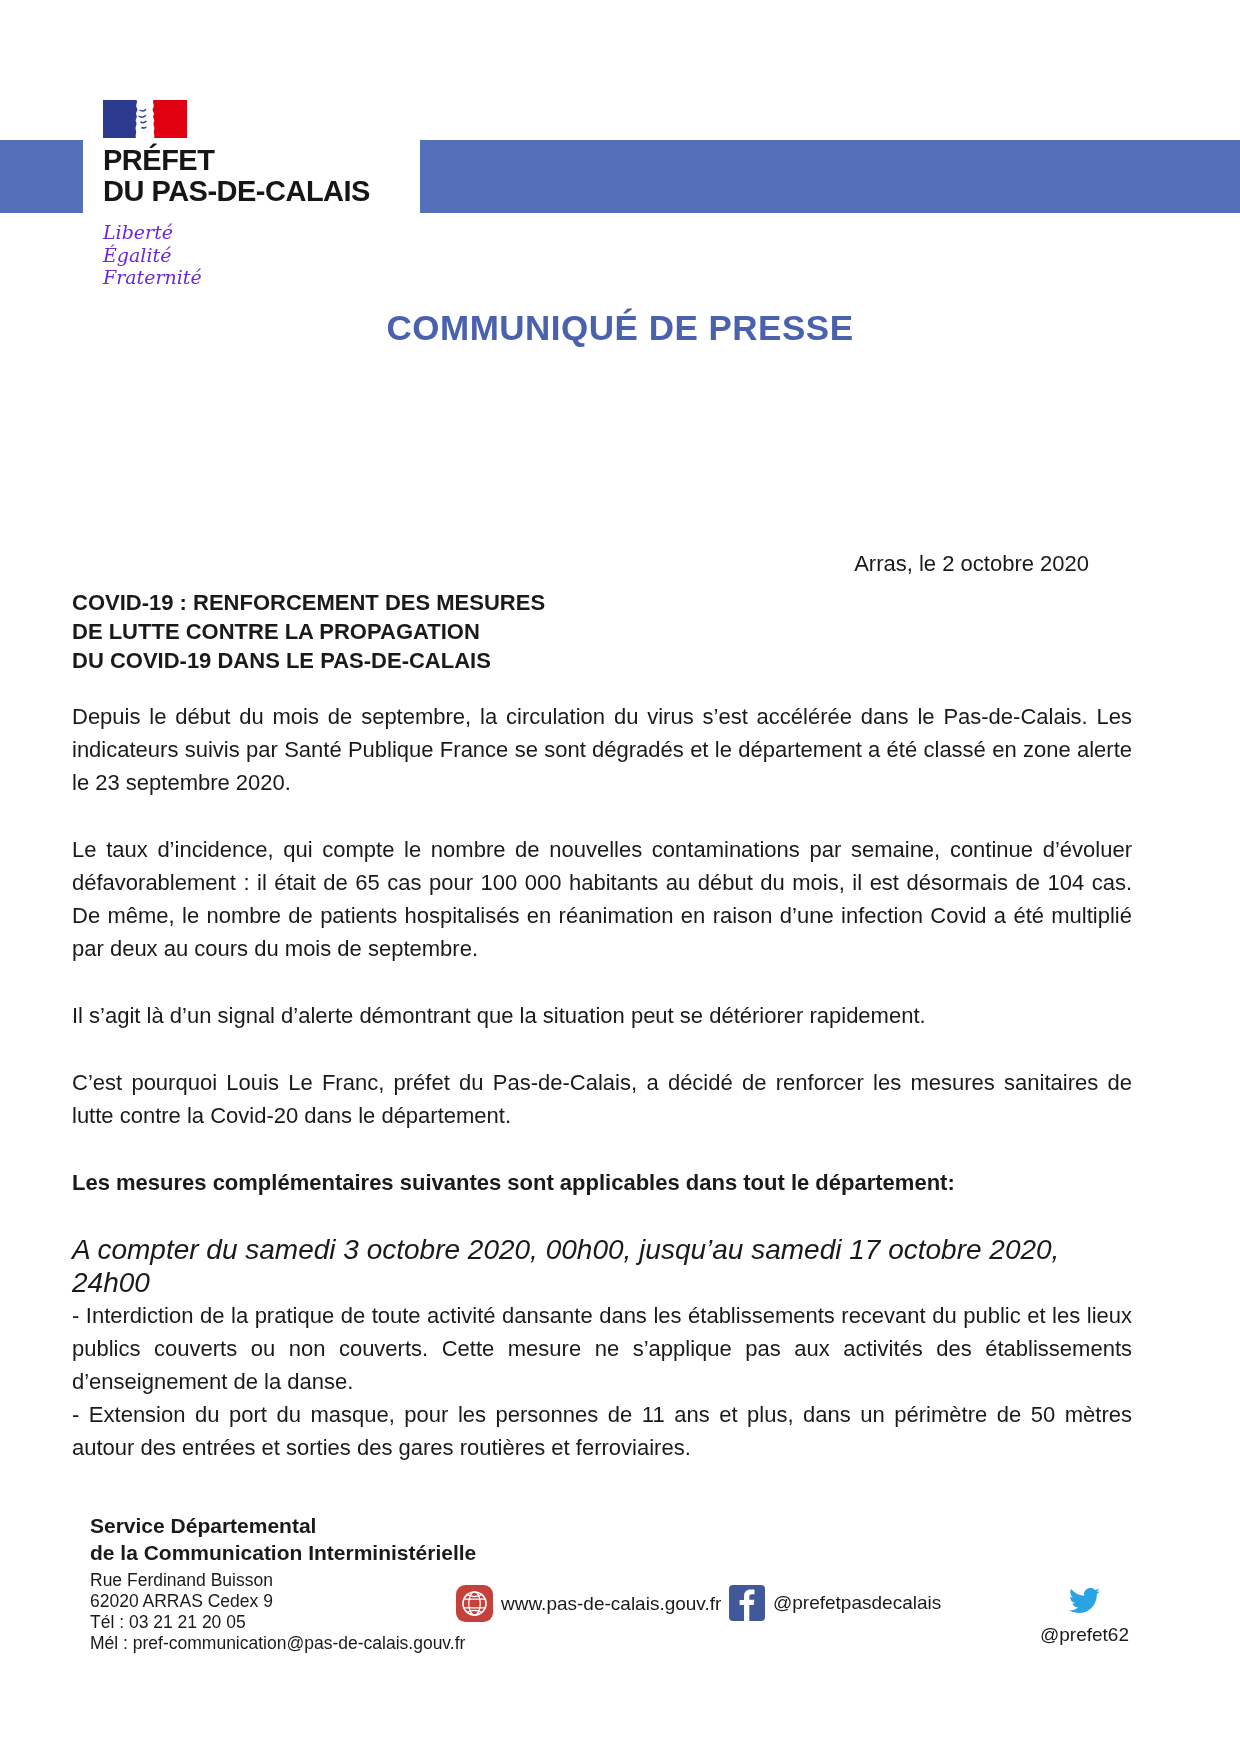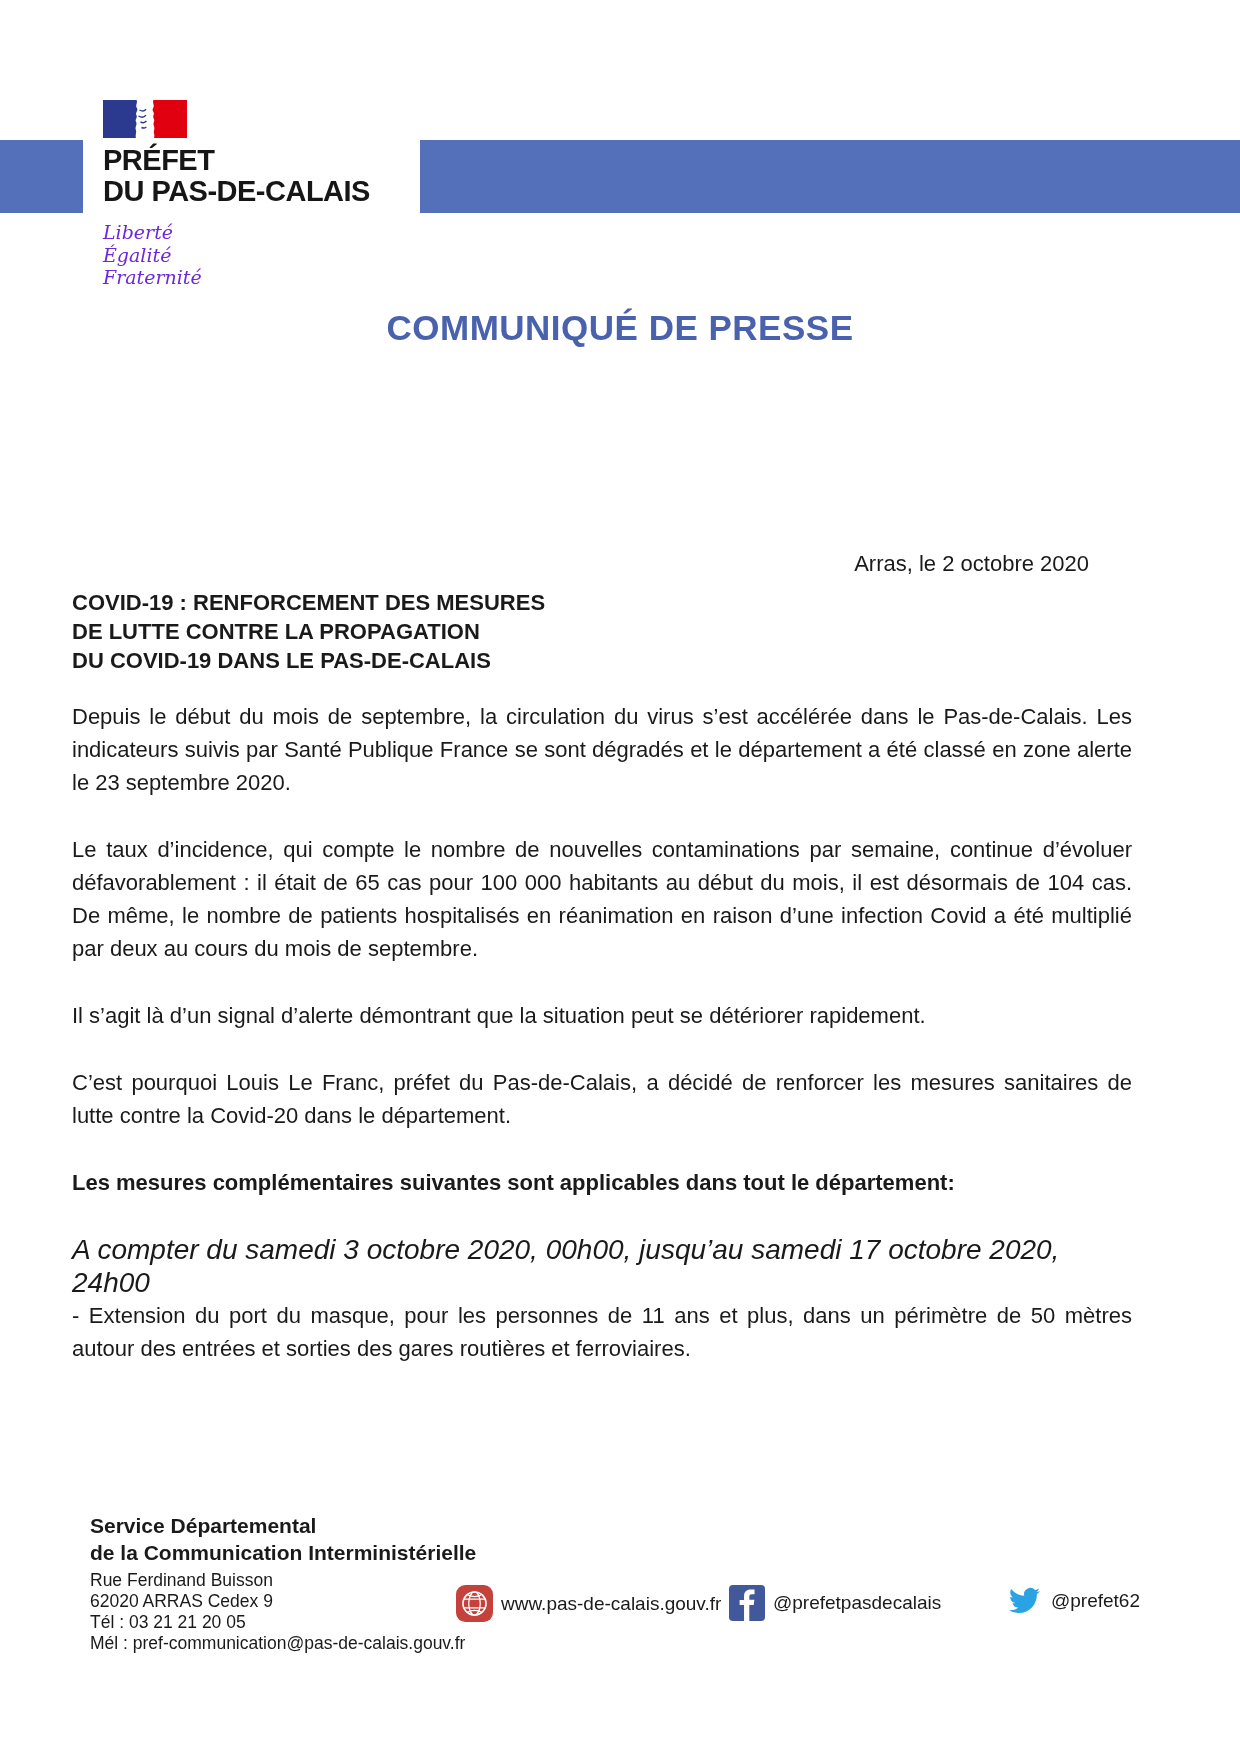--- a/index.html
+++ b/index.html
@@ -32,21 +32,21 @@
   .measure{margin:0;text-align:justify;}
   
   .footer{position:absolute;left:90px;top:1512px;}
   .service{font-weight:bold;font-size:21px;line-height:27px;}
   .address{font-size:17.5px;line-height:21px;margin-top:4px;}
   .social-row{position:absolute;top:1585px;left:0;width:1240px;height:40px;}
   .social-item{position:absolute;display:flex;align-items:center;gap:8px;}
   .social-item .label{font-size:19px;color:#1a1a1a;}
   .s-web{left:456px;}
   .s-fb{left:729px;}
-  .s-tw{left:1006px;}
+  .s-tw{left:1040px;flex-direction:column;}
 </style>
 </head>
 <body>
 
 <div class="page">
 
   <div class="banner"></div>
 
   <div class="logo-box">
     <svg class="flag" width="84" height="38" viewBox="0 0 84 38">
@@ -76,20 +76,21 @@
 
     <p class="para">Depuis le début du mois de septembre, la circulation du virus s’est accélérée dans le Pas-de-Calais. Les indicateurs suivis par Santé Publique France se sont dégradés et le département a été classé en zone alerte le 23 septembre 2020.</p>
     <p class="para">Le taux d’incidence, qui compte le nombre de nouvelles contaminations par semaine, continue d’évoluer défavorablement : il était de 65 cas pour 100 000 habitants au début du mois, il est désormais de 104 cas. De même, le nombre de patients hospitalisés en réanimation en raison d’une infection Covid a été multiplié par deux au cours du mois de septembre.</p>
     <p class="para single">Il s’agit là d’un signal d’alerte démontrant que la situation peut se détériorer rapidement.</p>
     <p class="para">C’est pourquoi Louis Le Franc, préfet du Pas-de-Calais, a décidé de renforcer les mesures sanitaires de lutte contre la Covid-20 dans le département.</p>
 
     <p class="bold-line">Les mesures complémentaires suivantes sont applicables dans tout le département:</p>
 
     <div>
       <div class="period-line">A compter du samedi 3 octobre 2020, 00h00, jusqu’au samedi 17 octobre 2020, 24h00</div>
+      <p class="measure">- Interdiction de la pratique de toute activité dansante dans les établissements recevant du public et les lieux publics couverts ou non couverts. Cette mesure ne s’applique pas aux activités des établissements d’enseignement de la danse.</p>
       <p class="measure">- Extension du port du masque, pour les personnes de 11 ans et plus, dans un périmètre de 50 mètres autour des entrées et sorties des gares routières et ferroviaires.</p>
     </div>
   </div>
 
   <div class="footer">
     <div class="service">
       <div>Service Départemental</div>
       <div>de la Communication Interministérielle</div>
     </div>
     <div class="address">

